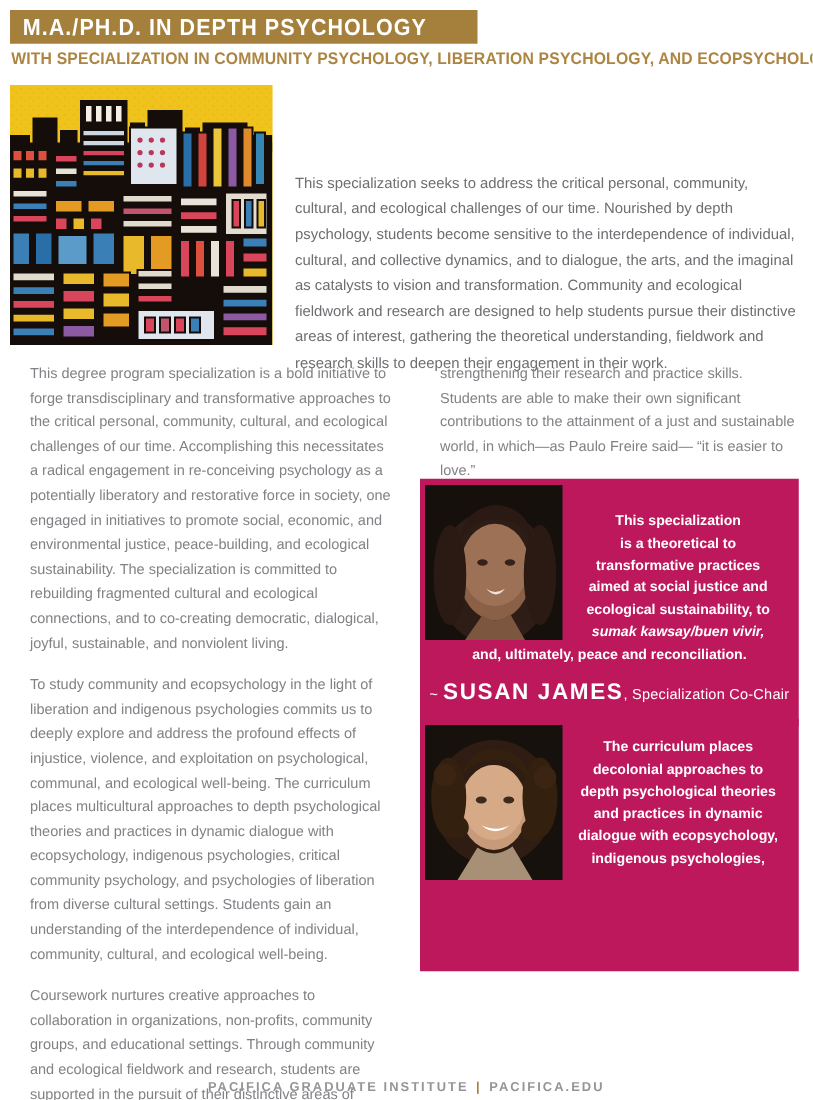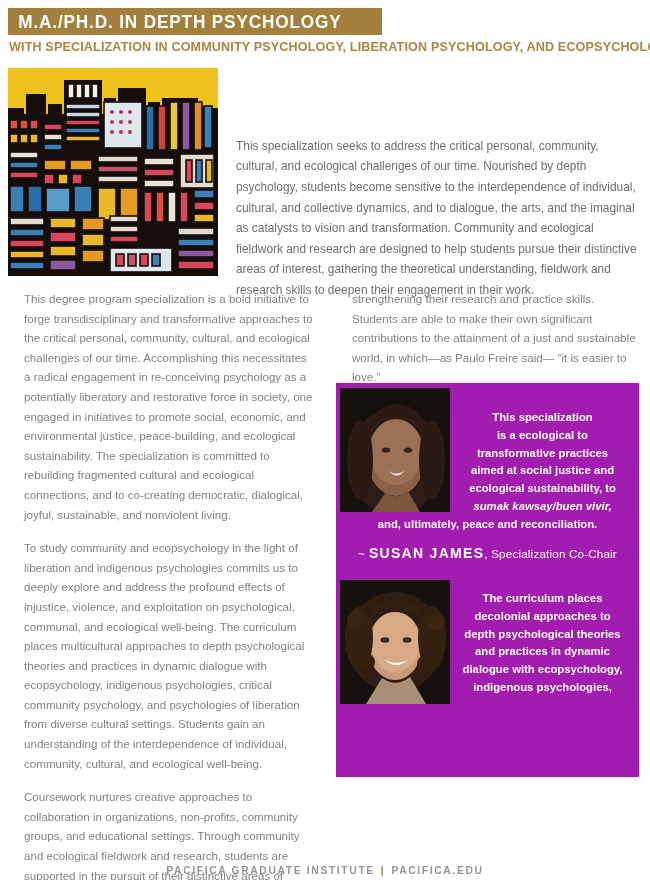--- a/index.html
+++ b/index.html
@@ -94,21 +94,21 @@
     font-size: 11.6px;
     line-height: 19.6px;
     margin: 0 0 14px 16px;
   }
 
   
   .quote-box {
     position: absolute;
     left: 336px;
     width: 303px;
-    background: #a21caf;
+    background: #be185d;
     box-sizing: border-box;
   }
   #quote-box-1 { top: 383px; height: 198px; }
   #quote-box-2 { top: 575px; height: 202px; }
 
   .quote-photo {
     position: absolute;
     left: 4px;
     top: 5px;
     width: 110px;
@@ -145,21 +145,21 @@
     margin-top: 11px;
     white-space: nowrap;
   }
   .attrib .tilde {
     font-size: 11.5px;
     font-weight: normal;
     letter-spacing: 1px;
   }
   .attrib .name {
     font-family: "Liberation Sans Narrow", "Liberation Sans", sans-serif;
-    font-size: 14px;
+    font-size: 18px;
     font-weight: bold;
     letter-spacing: 1.3px;
   }
   .attrib .role {
     font-family: "Liberation Sans Narrow", "Liberation Sans", sans-serif;
     font-size: 11.6px;
     font-weight: normal;
     letter-spacing: 0.2px;
   }
 
@@ -354,21 +354,21 @@
       <ellipse cx="20" cy="72" rx="13" ry="40" fill="#2a1a13"></ellipse>
       <ellipse cx="92" cy="72" rx="13" ry="40" fill="#2a1a13"></ellipse>
       <ellipse cx="46" cy="62" rx="4.2" ry="2.6" fill="#35211a"></ellipse>
       <ellipse cx="68" cy="62" rx="4.2" ry="2.6" fill="#35211a"></ellipse>
       <path d="M49 83 Q56 88 64 83 Q57 92 49 83Z" fill="#f0e2d8"></path>
       <path d="M46 104 Q56 113 68 103 L80 124 L32 124 Z" fill="#7d5640"></path>
     </svg>
   </div>
   <div class="quote-text quote-indent">
     <span>This specialization</span><br>
-    <span>is a ecological to</span><br>
+    <span>is a theoretical to</span><br>
     <span>transformative practices</span><br>
     <span>aimed at social justice and</span><br>
     <span>ecological sustainability, to</span><br>
     <span class="quote-em">sumak kawsay/buen vivir,</span>
   </div>
   <div class="quote-text quote-full">
     <span>and, ultimately, peace and reconciliation.</span>
   </div>
   <div class="quote-text attrib">
     <span class="tilde">~</span>

